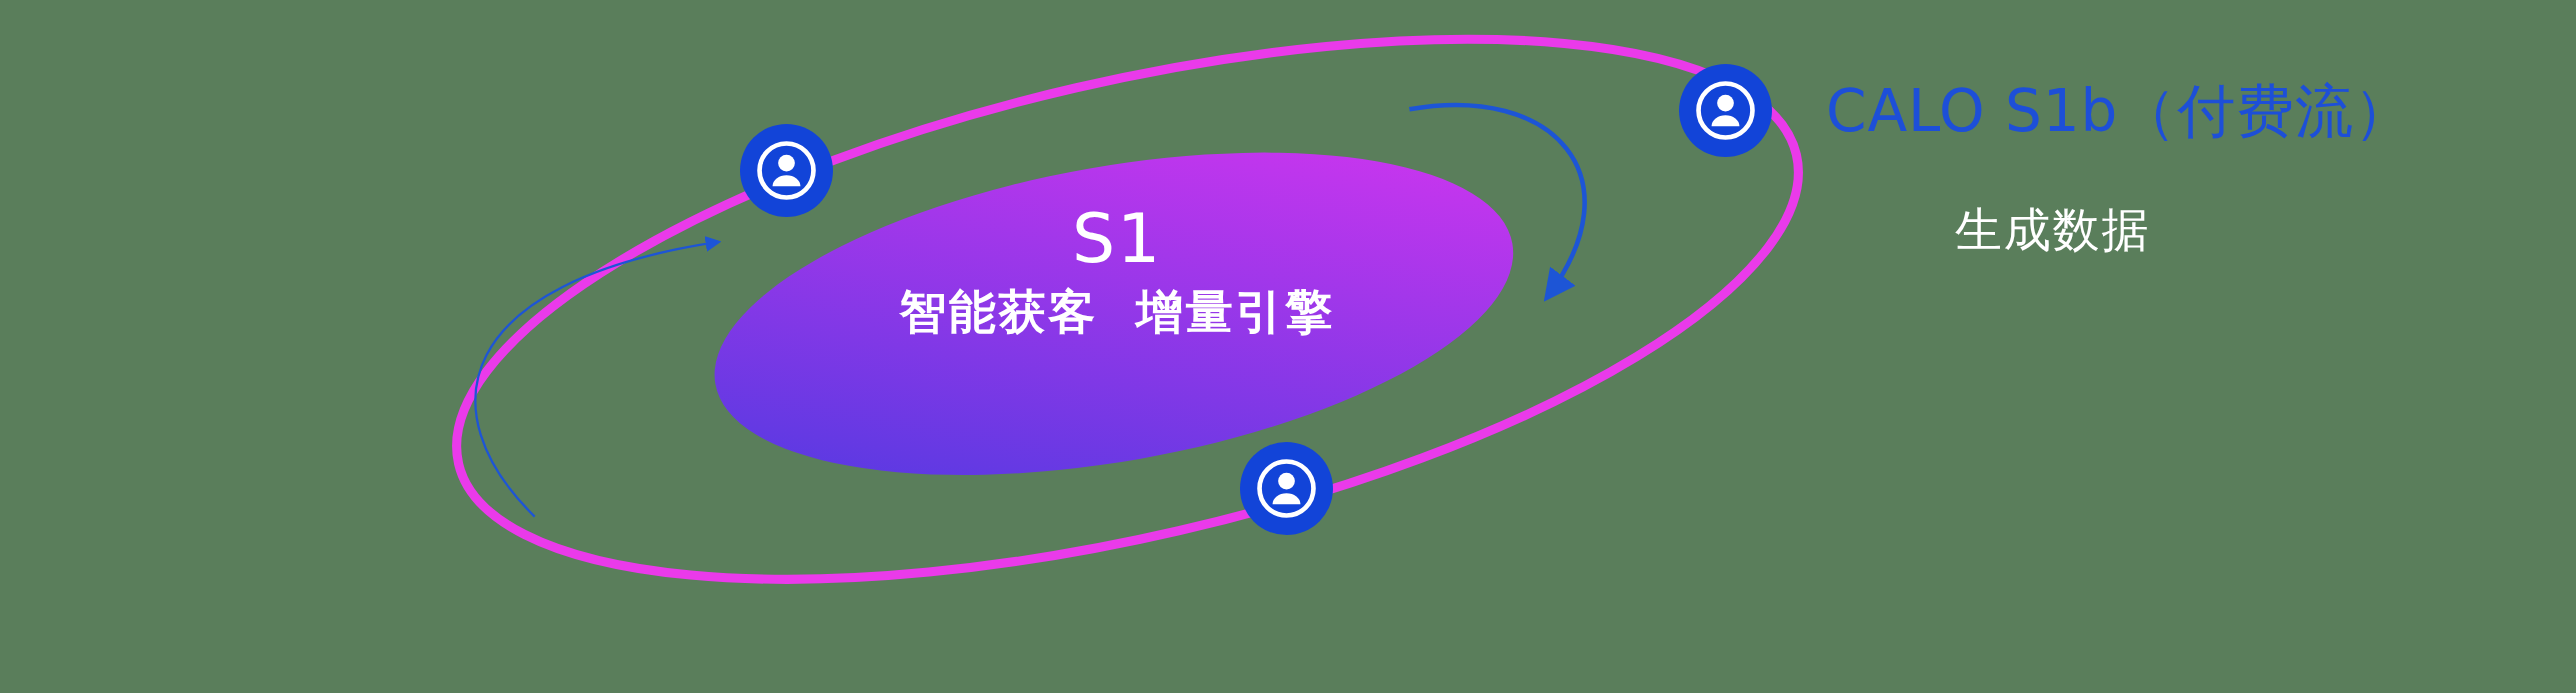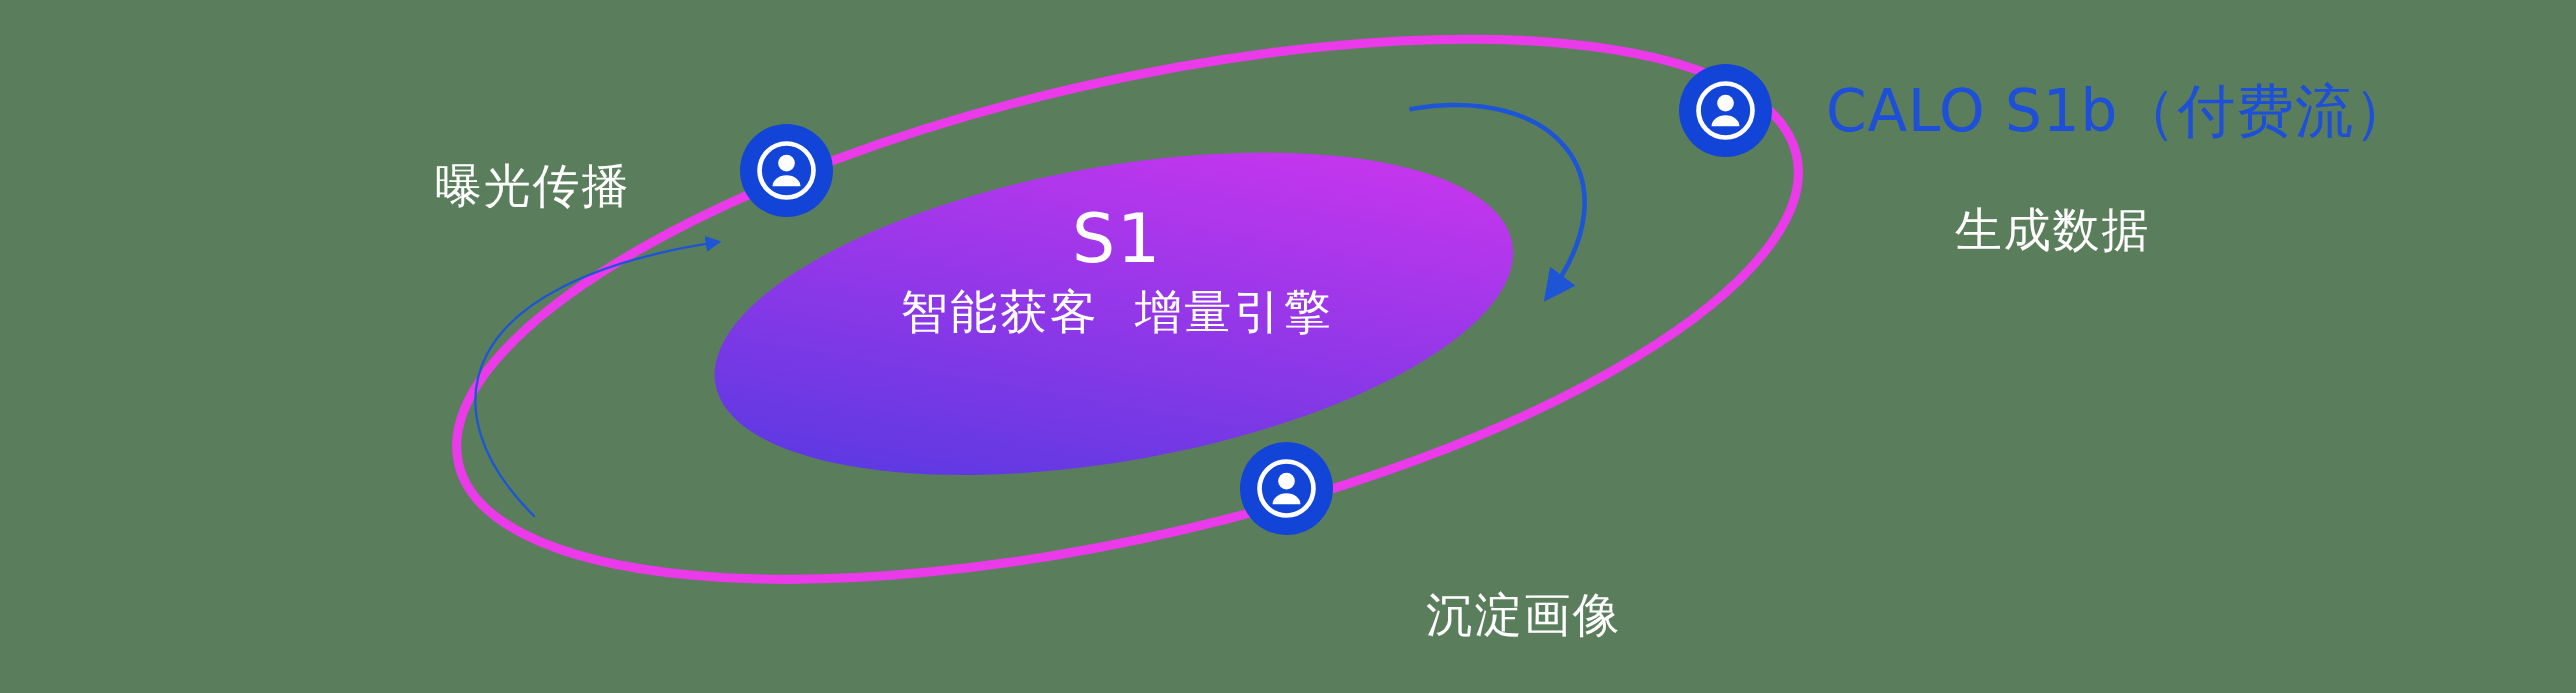--- a/index.html
+++ b/index.html
@@ -39,21 +39,21 @@
   }
   .core-title{
     font-size:68px;
     font-weight:500;
     color:#ffffff;
     letter-spacing:1.8px;
     transform:translateX(-50%);
   }
   .core-sub{
     font-size:47px;
-    font-weight:400;
+    font-weight:700;
     color:#ffffff;
     letter-spacing:2.7px;
     transform:translateX(-50%);
   }
   .pos-s1a-title{left:25.5px;top:23.6px}
   .pos-s1a-sub{left:435px;top:160px}
   .pos-s1b-title{left:1826px;top:80px}
   .pos-s1b-sub{left:1955px;top:204px}
   .pos-s1c-title{left:1368px;top:475px}
   .pos-s1c-sub{left:1426px;top:589px}
@@ -90,42 +90,40 @@
     <ellipse cx="1225" cy="345" rx="445" ry="162" transform="rotate(-10 1225 345)" fill="url(#coreGrad)"></ellipse>
 
     <path d="M1550 120 C 1710 92, 1800 195, 1702 326" fill="none" stroke-width="5" marker-end="url(#ah)" stroke="#1d55d6"></path>
 
     <path d="M588 568 C 470 452, 498 310, 790 266" fill="none" stroke-width="2.5" marker-end="url(#ah)" stroke="#1d55d6"></path>
   </svg>
 
   <div class="label core-title pos-core-title">S1</div>
   <div class="label core-sub pos-core-sub">智能获客  增量引擎</div>
 
-  <div class="label node-sub pos-s1a-sub">曝光传播</div>
   <div class="icon icon-1">
     <svg viewBox="0 0 100 100">
       <circle cx="50" cy="50" r="50" fill="#1244d8"></circle>
       <circle cx="50" cy="50" r="29" fill="none" stroke="#ffffff" stroke-width="5"></circle>
       <circle cx="50" cy="42" r="9" fill="#ffffff"></circle>
       <path d="M35 67 a15 12 0 0 1 30 0 z" fill="#ffffff"></path>
     </svg>
   </div>
 
   <div class="label node-title pos-s1b-title">CALO S1b（付费流）</div>
   <div class="label node-sub pos-s1b-sub">生成数据</div>
   <div class="icon icon-2">
     <svg viewBox="0 0 100 100">
       <circle cx="50" cy="50" r="50" fill="#1244d8"></circle>
       <circle cx="50" cy="50" r="29" fill="none" stroke="#ffffff" stroke-width="5"></circle>
       <circle cx="50" cy="42" r="9" fill="#ffffff"></circle>
       <path d="M35 67 a15 12 0 0 1 30 0 z" fill="#ffffff"></path>
     </svg>
   </div>
 
-  <div class="label node-sub pos-s1c-sub">沉淀画像</div>
   <div class="icon icon-3">
     <svg viewBox="0 0 100 100">
       <circle cx="50" cy="50" r="50" fill="#1244d8"></circle>
       <circle cx="50" cy="50" r="29" fill="none" stroke="#ffffff" stroke-width="5"></circle>
       <circle cx="50" cy="42" r="9" fill="#ffffff"></circle>
       <path d="M35 67 a15 12 0 0 1 30 0 z" fill="#ffffff"></path>
     </svg>
   </div>
 
 </div>

